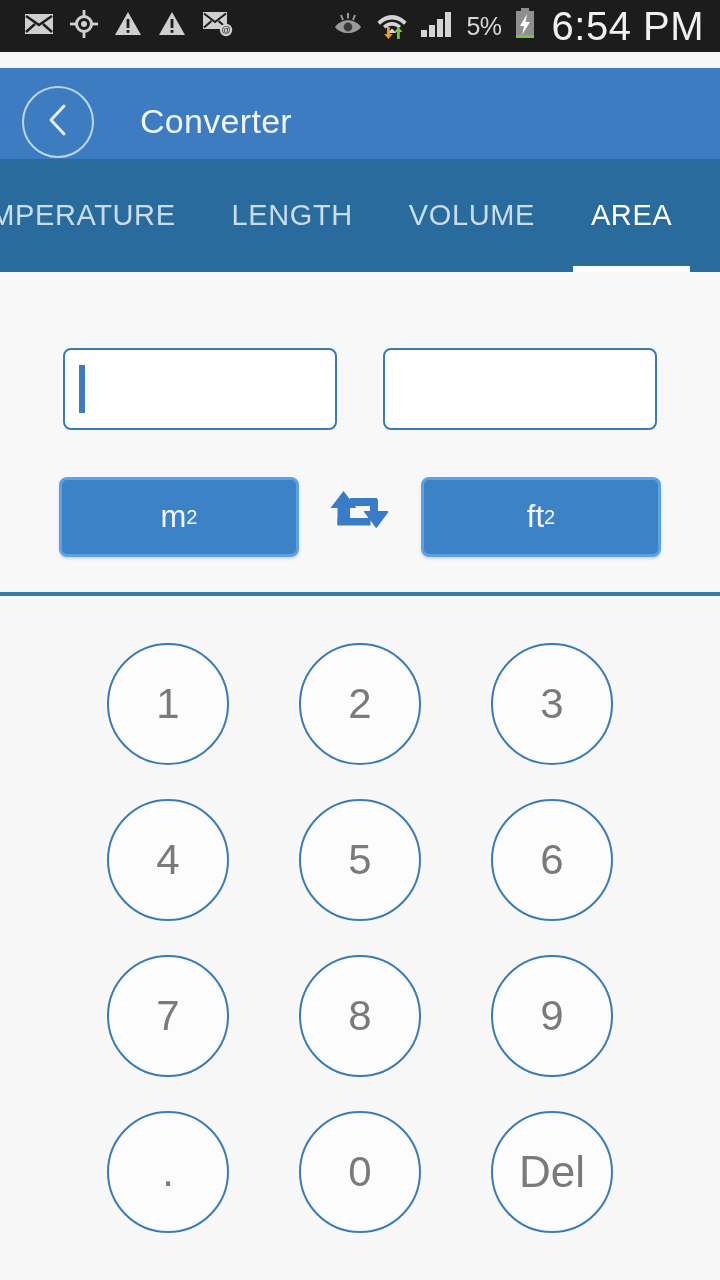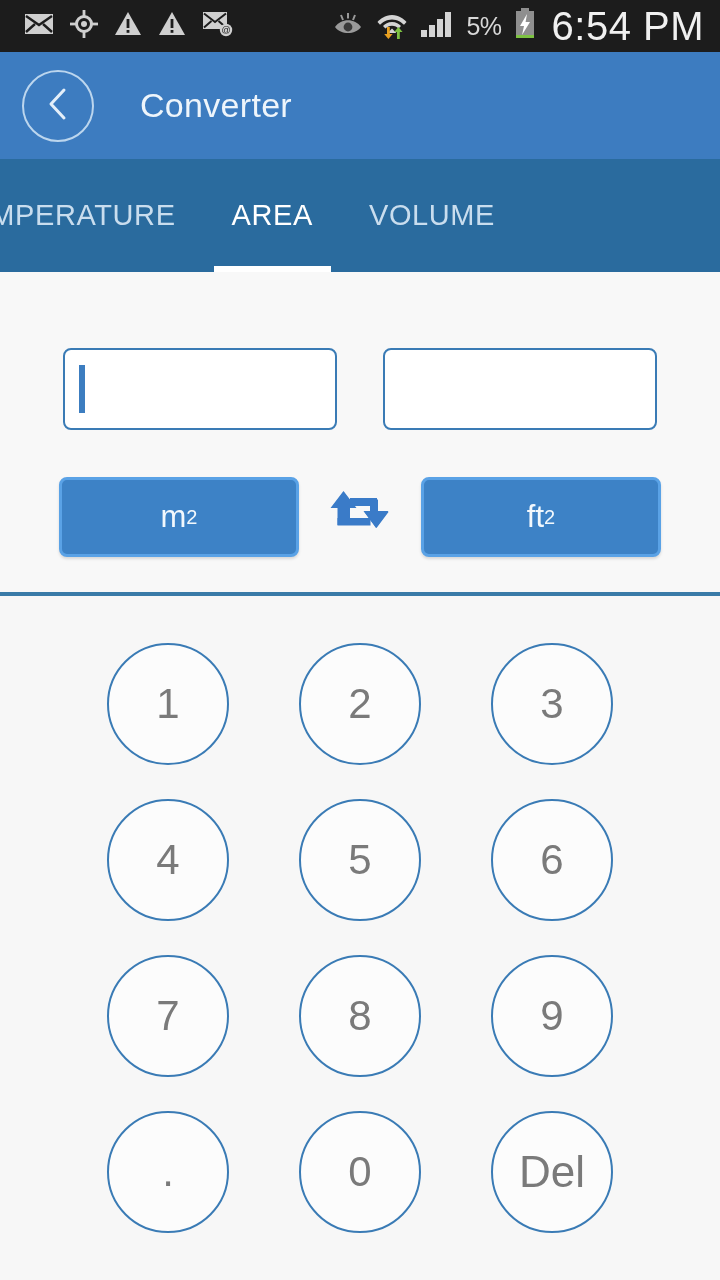--- a/index.html
+++ b/index.html
@@ -25,21 +25,21 @@
     color: #d8d8d8; font-size: 25px; letter-spacing: -0.5px;
     font-family: "Liberation Sans", sans-serif;
   }
   .sb-clock {
     color: #f0f0f0; font-size: 40px; letter-spacing: 0.5px;
     font-family: "Liberation Sans", sans-serif; padding-left: 4px;
   }
 
   
   .appbar {
-    position: absolute; top: 52px; left: 0;
+    position: absolute; top: 68px; left: 0;
     width: 720px; height: 107px;
     background: #3d7cc0;
     display: flex; align-items: center;
   }
   .backbtn {
     width: 72px; height: 72px; margin-left: 22px;
     border: 2px solid #bcd6ee; border-radius: 50%;
     display: flex; align-items: center; justify-content: center;
   }
   .appbar-title {
@@ -237,25 +237,28 @@
       </span>
     </div>
     <div class="appbar-title">Converter</div>
   </div>
 
   <div class="tabbar">
     <div class="tabstrip">
       <div class="tab">
         <span>TEMPERATURE</span>
       </div>
+      <div class="tab">
+        <span>LENGTH</span>
+      </div>
+      <div class="tab">
+        <span>VOLUME</span>
+      </div>
       <div class="tab active">
         <span>AREA</span>
-      </div>
-      <div class="tab">
-        <span>VOLUME</span>
       </div>
       <div class="tab">
         
       </div>
 
     </div>
   </div>
 
   <div class="converter">
 

